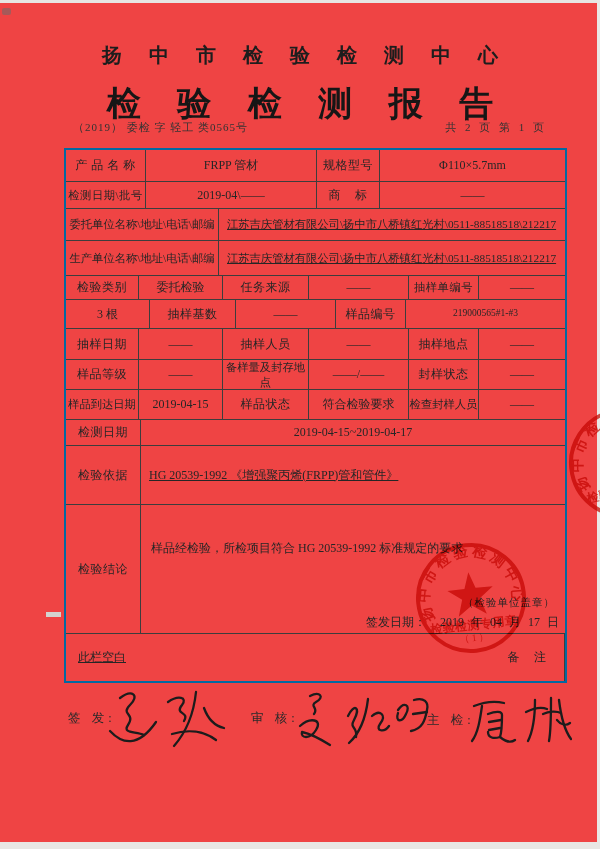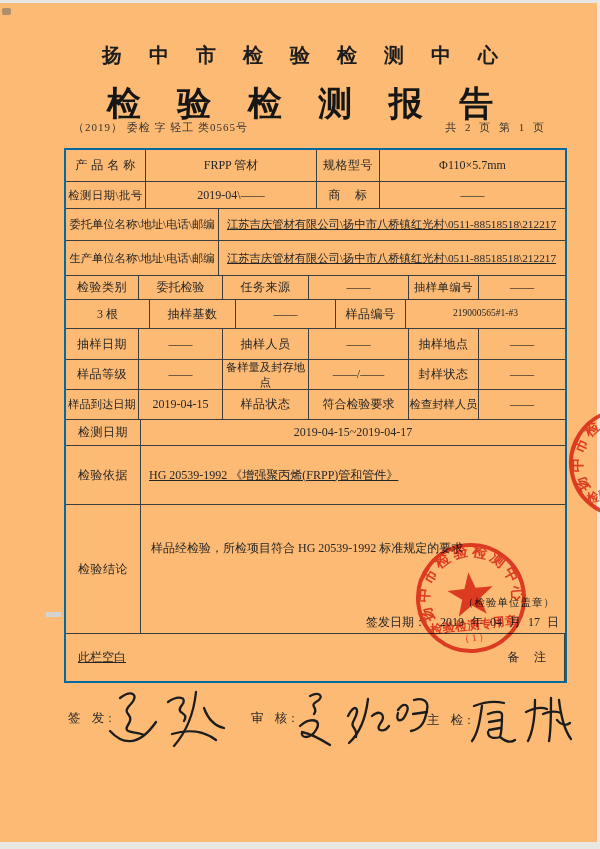--- a/index.html
+++ b/index.html
@@ -1,18 +1,18 @@
 <!DOCTYPE html>
 <html><head>
 <meta charset="utf-8">
 <style>
   html,body{margin:0;padding:0;background:#efefed;}
   .page{
     position:relative;width:600px;height:849px;overflow:hidden;
-    background:#fdba74;
+    background:#ef4444;
     font-family:"Liberation Serif","DejaVu Serif",serif;
     color:#262626;
   }
   
   .edge-top{position:absolute;left:0;top:0;width:100%;height:3px;background:#e7e6e3;}
   .edge-right{position:absolute;right:0;top:0;width:3px;height:100%;background:#e9e8e5;}
   .edge-bottom{position:absolute;left:0;bottom:0;width:100%;height:7px;background:#e9e7e4;}
   .corner-mark{position:absolute;left:2px;top:8px;width:9px;height:7px;background:#6b6b6b;opacity:.55;border-radius:2px;}
   .left-smudge{position:absolute;left:46px;top:612px;width:15px;height:5px;background:#d4d3cf;}
 

